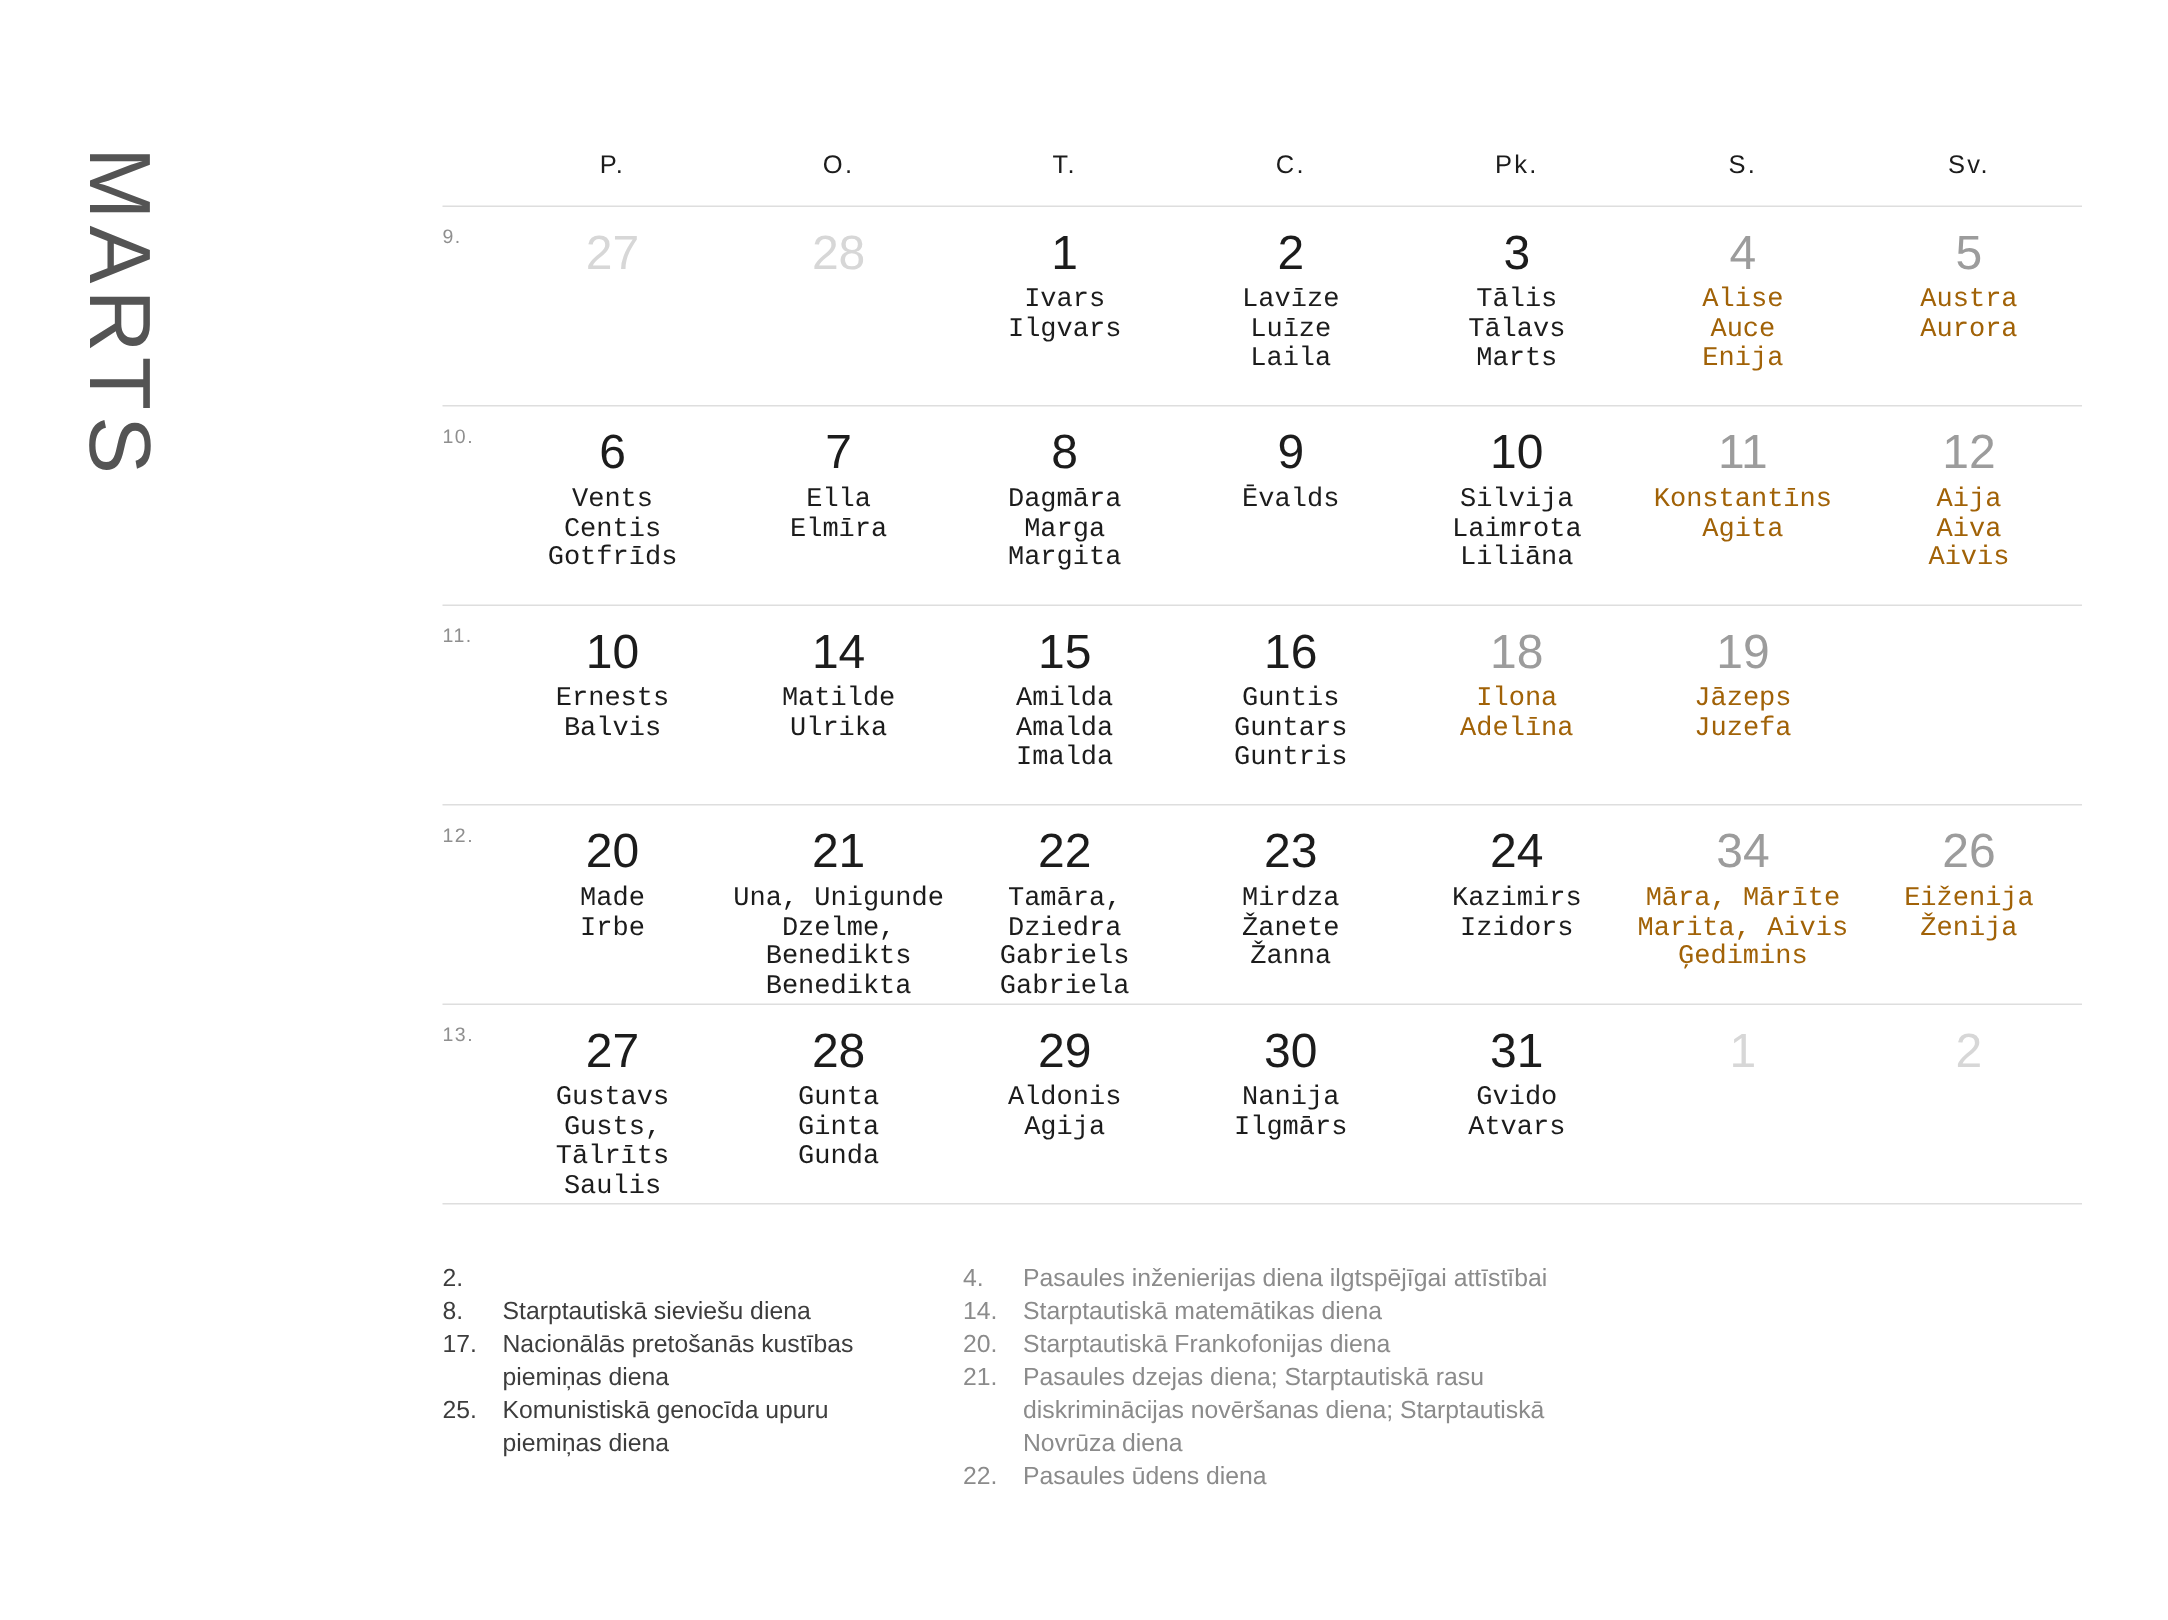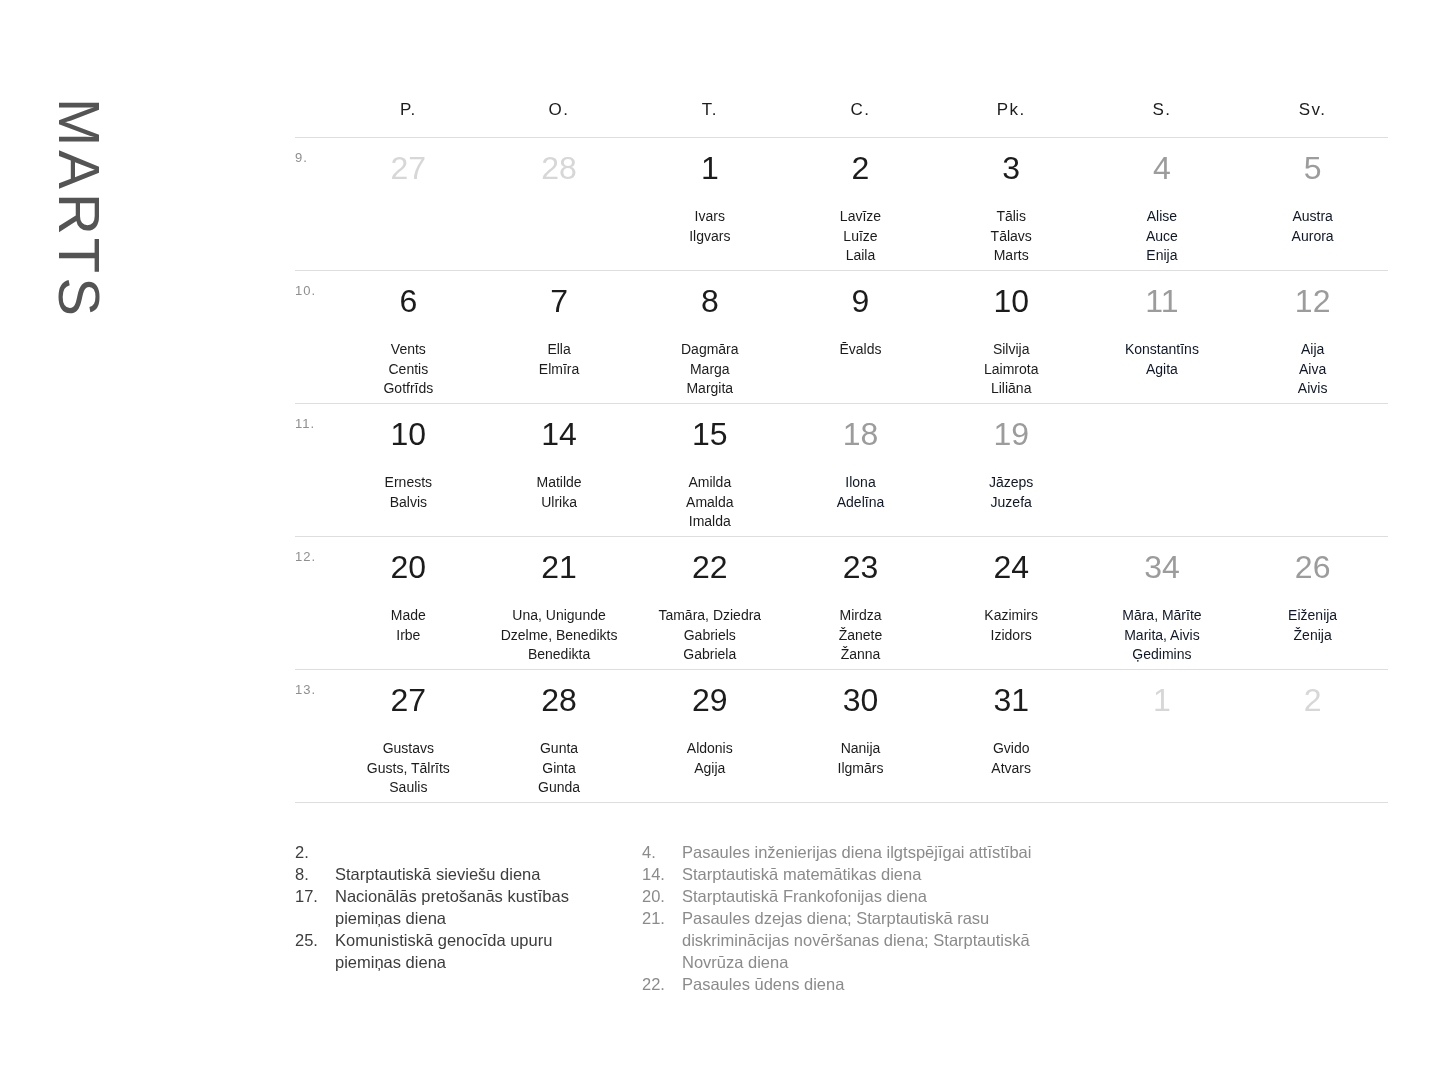--- a/index.html
+++ b/index.html
@@ -58,27 +58,28 @@
     color: #8f8f8f;
     padding-top: 12px;
   }
   .day { text-align: center; padding-top: 7px; }
   .day .num {
     font-size: 32px;
     line-height: 46px;
     font-weight: 400;
   }
   .day .names {
-    margin-top: 16px;
-    font-size: 14px;
+    margin-top: 0;
+    font-size: 18px;
     line-height: 19.5px;
+    font-family: Liberation Mono, monospace;
   }
   .day.weekday .num, .day.weekday .names { color: #1c1c1c; }
   .day.weekend .num { color: #9c9c9c; }
-  .day.weekend .names { color: #0f172a; }
+  .day.weekend .names { color: #a16207; }
   .day.adjacent .num { color: #d7d7d7; }
 
   
   .footnotes {
     position: absolute;
     left: 295px; top: 841px;
     display: flex;
     font-size: 16.5px;
   }
   .fn-col-left  { width: 347px; color: #3d3d3d; }
@@ -229,20 +230,28 @@
             </div>
           </div>
           <div class="day weekday">
             <div class="num">15</div>
             <div class="names">
               <div>Amilda</div>
               <div>Amalda</div>
               <div>Imalda</div>
             </div>
           </div>
+          <div class="day weekday">
+            <div class="num">16</div>
+            <div class="names">
+              <div>Guntis</div>
+              <div>Guntars</div>
+              <div>Guntris</div>
+            </div>
+          </div>
           <div class="day weekend">
             <div class="num">18</div>
             <div class="names">
               <div>Ilona</div>
               <div>Adelīna</div>
             </div>
           </div>
           <div class="day weekend">
             <div class="num">19</div>
             <div class="names">

